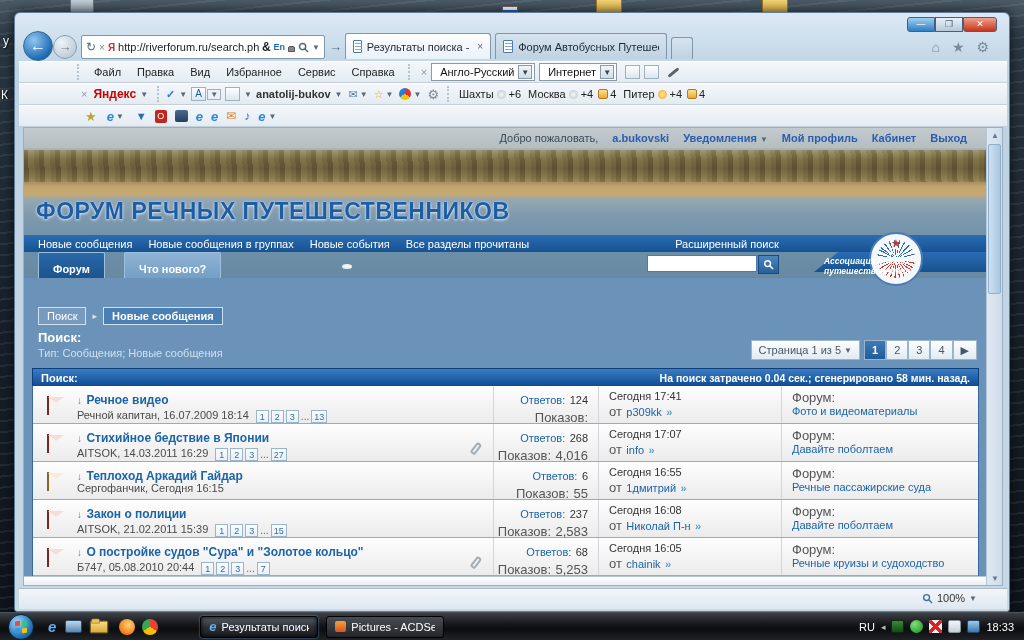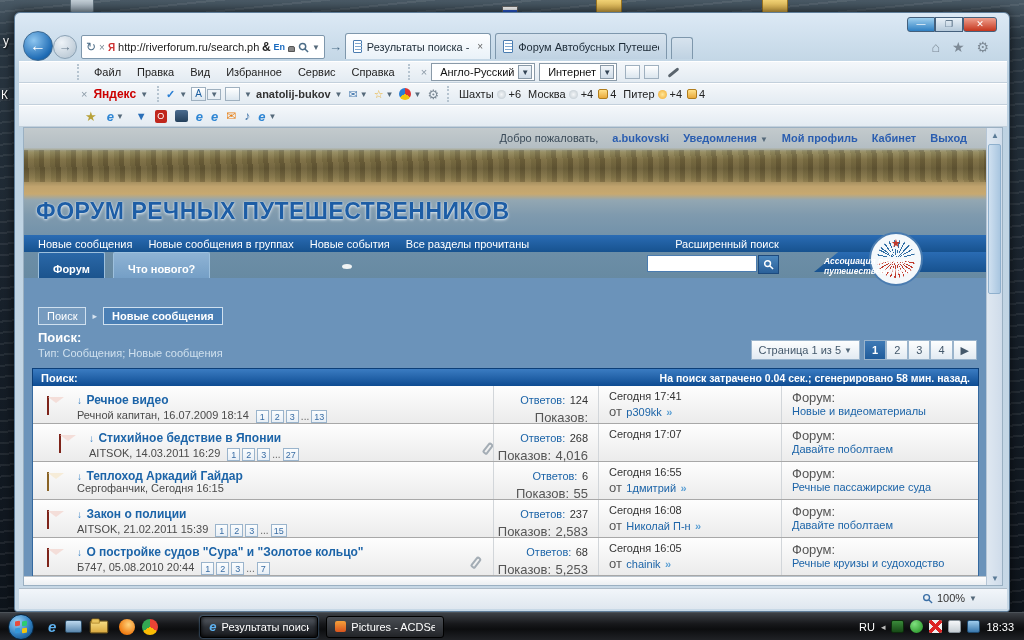--- a/index.html
+++ b/index.html
@@ -261,21 +261,21 @@
             <span class="navlink" style="margin-left:130px;">Расширенный поиск</span>
           </div>
 
           <div class="abs bluebar" style="left:790px;top:124px;width:173px;height:20px;clip-path:polygon(14% 0,100% 0,100% 100%,0 100%);"></div>
           <div class="abs" style="left:800px;top:128px;width:163px;color:#fff;font-size:8.5px;font-style:italic;font-weight:bold;z-index:3;">Ассоциация речных путешественников</div>
           <div class="abs emblem" style="left:845px;top:104px;z-index:2;">
               <span class="star">★</span>
             </div>
 
           <div class="abs ftab active" style="left:14px;top:124px;">Форум</div>
-          <div class="abs ftab idle" style="left:89px;top:124px;">Что нового?</div>
+          <div class="abs ftab idle" style="left:100px;top:124px;">Что нового?</div>
           <input class="abs" style="left: 623px; top: 127px; width: 110px; height: 17px; border: 1px solid rgb(74, 124, 176); font-size: 11px; padding: 0px 3px;">
           <div class="abs" style="left:734px;top:127px;width:21px;height:19px;background:linear-gradient(#4a86bd,#2a6099);border:1px solid #1c4a7e;display:flex;align-items:center;justify-content:center;">
             <svg width="11" height="11" viewBox="0 0 12 12">
                 <circle cx="5" cy="5" r="3.2" fill="none" stroke="#fff" stroke-width="1.6"></circle>
                 <line x1="7.6" y1="7.6" x2="11" y2="11" stroke="#fff" stroke-width="1.6"></line>
               </svg>
           </div>
         </div>
 
         <div class="abs" style="left:0;top:150px;width:963px;height:298px;background:#6b93ba;">
@@ -319,42 +319,43 @@
     <div class="tcell cell-line" style="left:460px;width:105px;text-align:right;padding:4px 10px 0 0;">
       <div><span class="lbl-blue">Ответов:</span> <span class="val">124</span></div>
       <div><span class="lbl-gray">Показов:</span> <span class="lbl-gray">11,994</span></div>
     </div>
     <div class="tcell cell-line" style="left:565px;width:183px;padding:4px 0 0 10px;">
       <div class="val">Сегодня 17:41</div>
       <div><span class="lbl-gray">от</span> <span class="ulink">p309kk</span> <span class="jump">»</span></div>
     </div>
     <div class="tcell cell-line" style="left:748px;width:199px;padding:4px 0 0 10px;">
       <div class="lbl-gray">Форум:</div>
-      <div class="ulink">Новые и видеоматериалы</div>
+      <div class="ulink">Фото и видеоматериалы</div>
     </div>
   </div>
               <div class="trow">
-    <div class="tcell" style="left:12px;width:460px;text-decoration:underline;">
+    <div class="tcell" style="left:0;width:460px;text-decoration:underline;">
       <span class="env abs" style="left:14px;top:11px;"></span>
       <div class="abs" style="left:44px;top:4px;white-space:nowrap;">
         <span class="darrow">↓</span>
         <span class="ttitle">Стихийное бедствие в Японии</span>
       </div>
       <div class="abs" style="left:44px;top:20px;white-space:nowrap;display:flex;align-items:center;gap:6px;">
         <span class="tmeta">AITSOK, 14.03.2011 16:29</span>
         <span class="thread-pages"><span class="pchip">1</span><span class="pchip">2</span><span class="pchip">3</span><span class="pell">...</span><span class="pchip">27</span></span>
       </div>
       <span class="clip" style="right:14px;top:18px;"></span>
     </div>
     <div class="tcell cell-line" style="left:460px;width:105px;text-align:right;padding:4px 10px 0 0;">
       <div><span class="lbl-blue">Ответов:</span> <span class="val">268</span></div>
       <div><span class="lbl-gray">Показов:</span> <span class="lbl-gray">4,016</span></div>
     </div>
     <div class="tcell cell-line" style="left:565px;width:183px;padding:4px 0 0 10px;">
       <div class="val">Сегодня 17:07</div>
+      <div><span class="lbl-gray">от</span> <span class="ulink">info</span> <span class="jump">»</span></div>
     </div>
     <div class="tcell cell-line" style="left:748px;width:199px;padding:4px 0 0 10px;">
       <div class="lbl-gray">Форум:</div>
       <div class="ulink">Давайте поболтаем</div>
     </div>
   </div>
               <div class="trow">
     <div class="tcell" style="left:0;width:460px;">
       <span class="env abs tan" style="left:14px;top:11px;"></span>
       <div class="abs" style="left:44px;top:4px;white-space:nowrap;">

